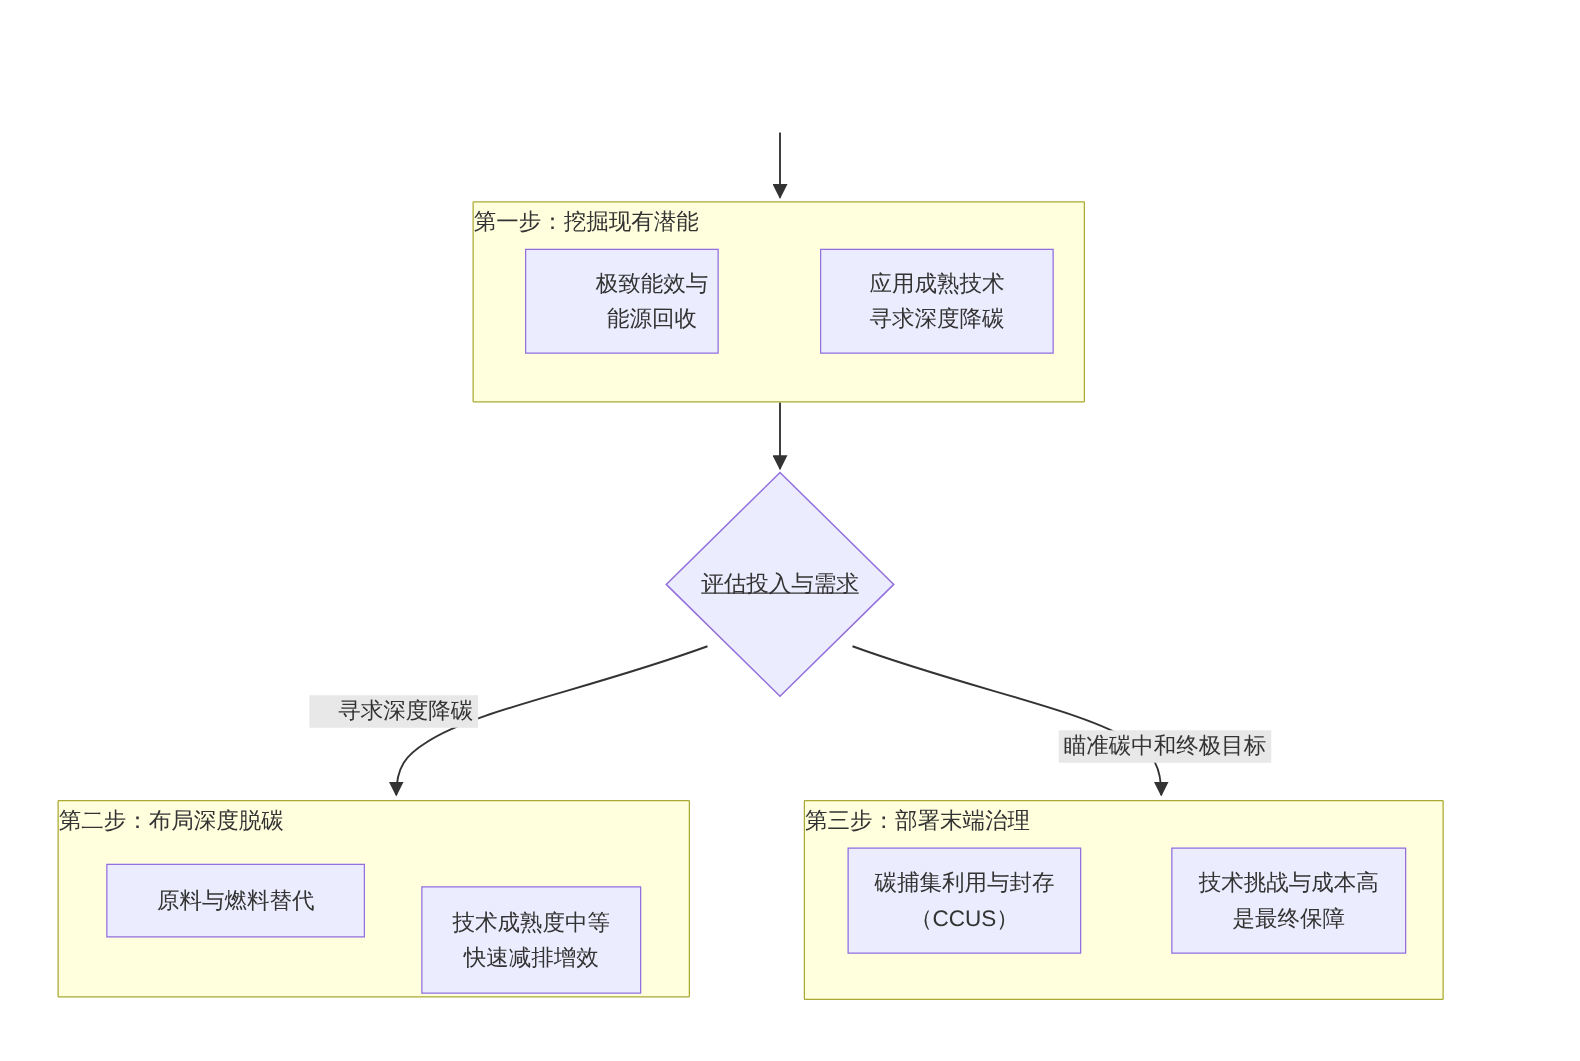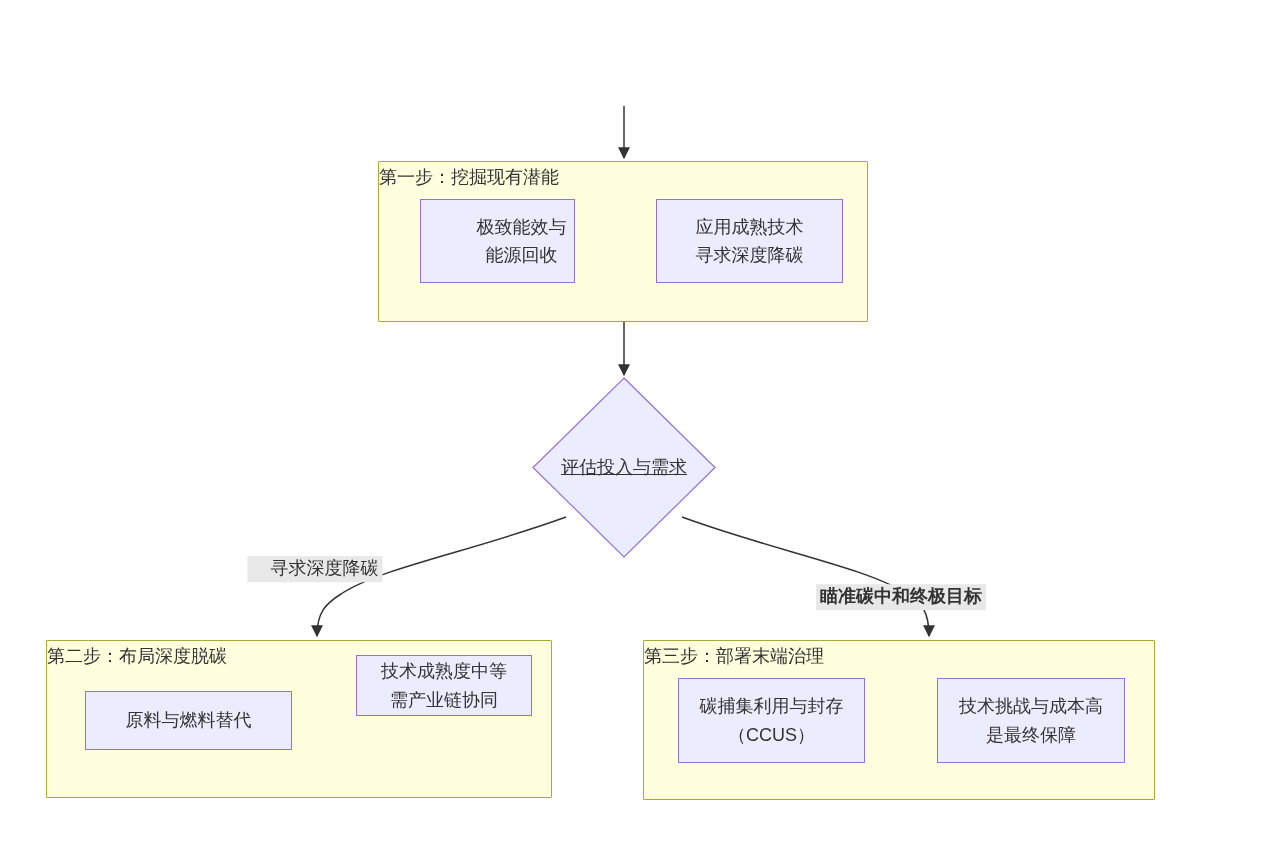--- a/index.html
+++ b/index.html
@@ -121,28 +121,28 @@
     <div>能源回收</div>
   </div>
   <div class="node" style="left:656px; top:199px; width:187px; height:84px;">
     <div>应用成熟技术</div>
     <div>寻求深度降碳</div>
   </div>
 
   <div class="diamond-label" style="left:624px; top:467px;">评估投入与需求</div>
 
   <div class="edge-label" style="left:315px; top:569px;padding-left:23px;">寻求深度降碳</div>
-  <div class="edge-label" style="left:901px; top:597px;font-weight:bold;">瞄准碳中和终极目标</div>
+  <div class="edge-label" style="left:932px; top:597px;">瞄准碳中和终极目标</div>
 
   <div class="node" style="left:85px; top:691px; width:207px; height:59px;">
     <div>原料与燃料替代</div>
   </div>
-  <div class="node" style="left:337px; top:655px; width:176px; height:61px;margin-left:19px;">
+  <div class="node" style="left:337px; top:709px; width:176px; height:86px;">
     <div>技术成熟度中等</div>
-    <div>需产业链协同</div>
+    <div>快速减排增效</div>
   </div>
 
   <div class="node" style="left:678px; top:678px; width:187px; height:85px;">
     <div>碳捕集利用与封存</div>
     <div>（CCUS）</div>
   </div>
   <div class="node" style="left:937px; top:678px; width:188px; height:85px;">
     <div>技术挑战与成本高</div>
     <div>是最终保障</div>
   </div>

